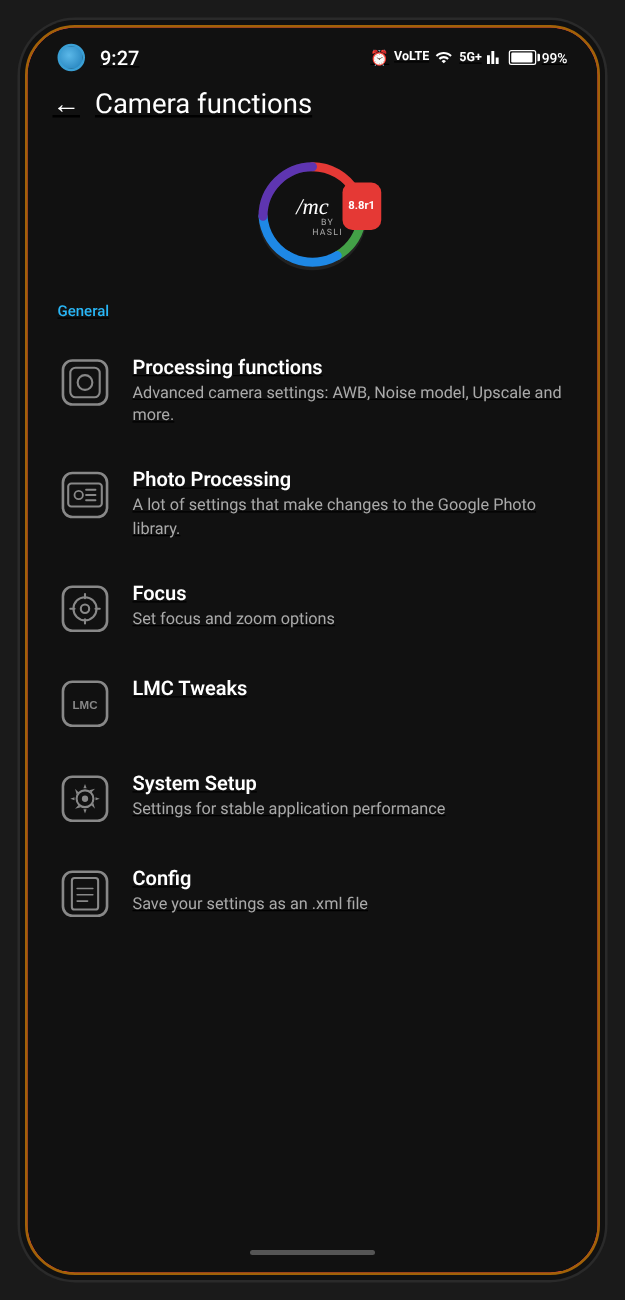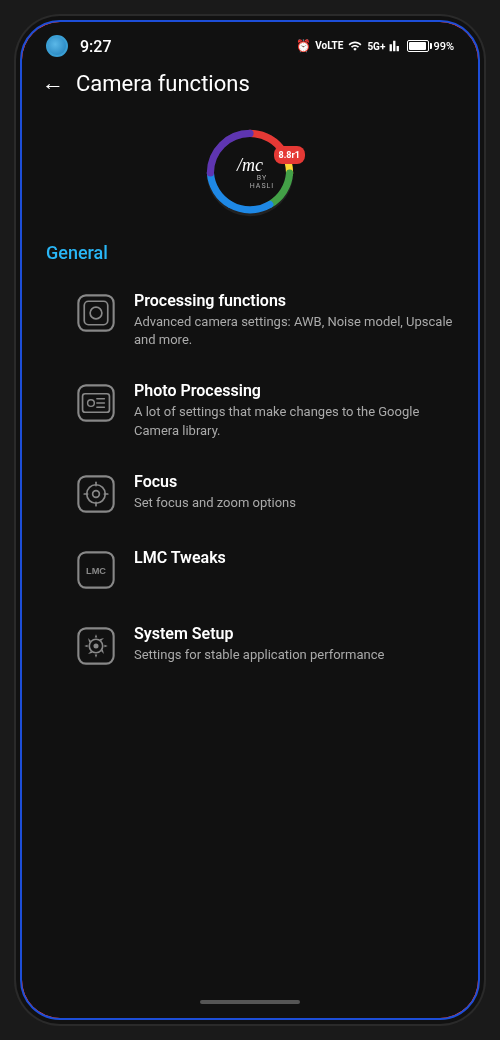--- a/index.html
+++ b/index.html
@@ -12,24 +12,25 @@
       justify-content: center;
       align-items: center;
       font-family: 'Roboto', sans-serif;
     }
 
     .phone-frame {
       width: 460px;
       height: 1000px;
       background: #ef4444;
       border-radius: 40px;
-      border: 2px solid #1d4ed8;
+      border: 2px solid #a16207;
       overflow: hidden;
       position: relative;
       box-shadow: 0 0 0 4px #111, 0 0 0 6px #2a2a2a;
+      text-decoration: underline;
     }
 
     .phone-frame::before {
       content: '';
       position: absolute;
       left: -8px;
       top: 180px;
       width: 5px;
       height: 60px;
       background: #2a2a2a;
@@ -212,38 +213,37 @@
     }
 
     .version-badge {
       position: absolute;
       top: 18px;
       right: -10px;
       background: #e53935;
       color: #fff;
       font-size: 9px;
       font-weight: bold;
-      padding: 4px 5px;
+      padding: 14px 5px;
       border-radius: 8px;
     }
 
     
     .section-label {
       color: #29b6f6;
-      font-size: 18px;
+      font-size: 12px;
       font-weight: 500;
       padding: 0 24px 12px 24px;
     }
 
     
     .settings-list {
       flex: 1;
       overflow-y: auto;
       padding: 0 12px;
-      margin-left: 28px;
     }
 
     .settings-list::-webkit-scrollbar { display: none; }
 
     .setting-item {
       display: flex;
       align-items: flex-start;
       padding: 16px 12px;
       gap: 16px;
       border-radius: 4px;
@@ -384,21 +384,21 @@
         <div class="setting-icon">
           <svg viewBox="0 0 100 100" fill="none" xmlns="http://www.w3.org/2000/svg">
             <rect x="8" y="8" width="84" height="84" rx="18" stroke="#888" stroke-width="5" fill="none"></rect>
             <rect x="18" y="28" width="64" height="44" rx="6" stroke="#888" stroke-width="4" fill="none"></rect>
             <circle cx="38" cy="50" r="8" stroke="#888" stroke-width="3.5" fill="none"></circle>
             <path d="M52 40 L70 40 M52 50 L70 50 M52 60 L70 60" stroke="#888" stroke-width="3.5" stroke-linecap="round"></path>
           </svg>
         </div>
         <div class="setting-content">
           <div class="setting-title">Photo Processing</div>
-          <div class="setting-desc">A lot of settings that make changes to the Google Camera library.</div>
+          <div class="setting-desc">A lot of settings that make changes to the Google Photo library.</div>
         </div>
       </div>
 
       <div class="setting-item">
         <div class="setting-icon">
           <svg viewBox="0 0 100 100" fill="none" xmlns="http://www.w3.org/2000/svg">
             <rect x="8" y="8" width="84" height="84" rx="18" stroke="#888" stroke-width="5" fill="none"></rect>
             <circle cx="50" cy="50" r="22" stroke="#888" stroke-width="4" fill="none"></circle>
             <circle cx="50" cy="50" r="8" stroke="#888" stroke-width="4" fill="none"></circle>
             <line x1="50" y1="22" x2="50" y2="30" stroke="#888" stroke-width="4" stroke-linecap="round"></line>
@@ -441,20 +441,35 @@
             <path d="M31 69 L38 62 L42 66 Z" fill="#888"></path>
             <path d="M69 31 L62 38 L58 34 Z" fill="#888"></path>
           </svg>
         </div>
         <div class="setting-content">
           <div class="setting-title">System Setup</div>
           <div class="setting-desc">Settings for stable application performance</div>
         </div>
       </div>
 
+      <div class="setting-item">
+        <div class="setting-icon">
+          <svg viewBox="0 0 100 100" fill="none" xmlns="http://www.w3.org/2000/svg">
+            <rect x="8" y="8" width="84" height="84" rx="18" stroke="#888" stroke-width="5" fill="none"></rect>
+            <rect x="25" y="20" width="50" height="60" rx="5" stroke="#888" stroke-width="4" fill="none"></rect>
+            <line x1="35" y1="40" x2="65" y2="40" stroke="#888" stroke-width="3" stroke-linecap="round"></line>
+            <line x1="35" y1="52" x2="65" y2="52" stroke="#888" stroke-width="3" stroke-linecap="round"></line>
+            <line x1="35" y1="64" x2="55" y2="64" stroke="#888" stroke-width="3" stroke-linecap="round"></line>
+          </svg>
+        </div>
+        <div class="setting-content">
+          <div class="setting-title">Config</div>
+          <div class="setting-desc">Save your settings as an .xml file</div>
+        </div>
+      </div>
 
     </div>
 
     <div class="home-indicator">
       <div class="home-bar"></div>
     </div>
 
   </div>
 </div>
 

